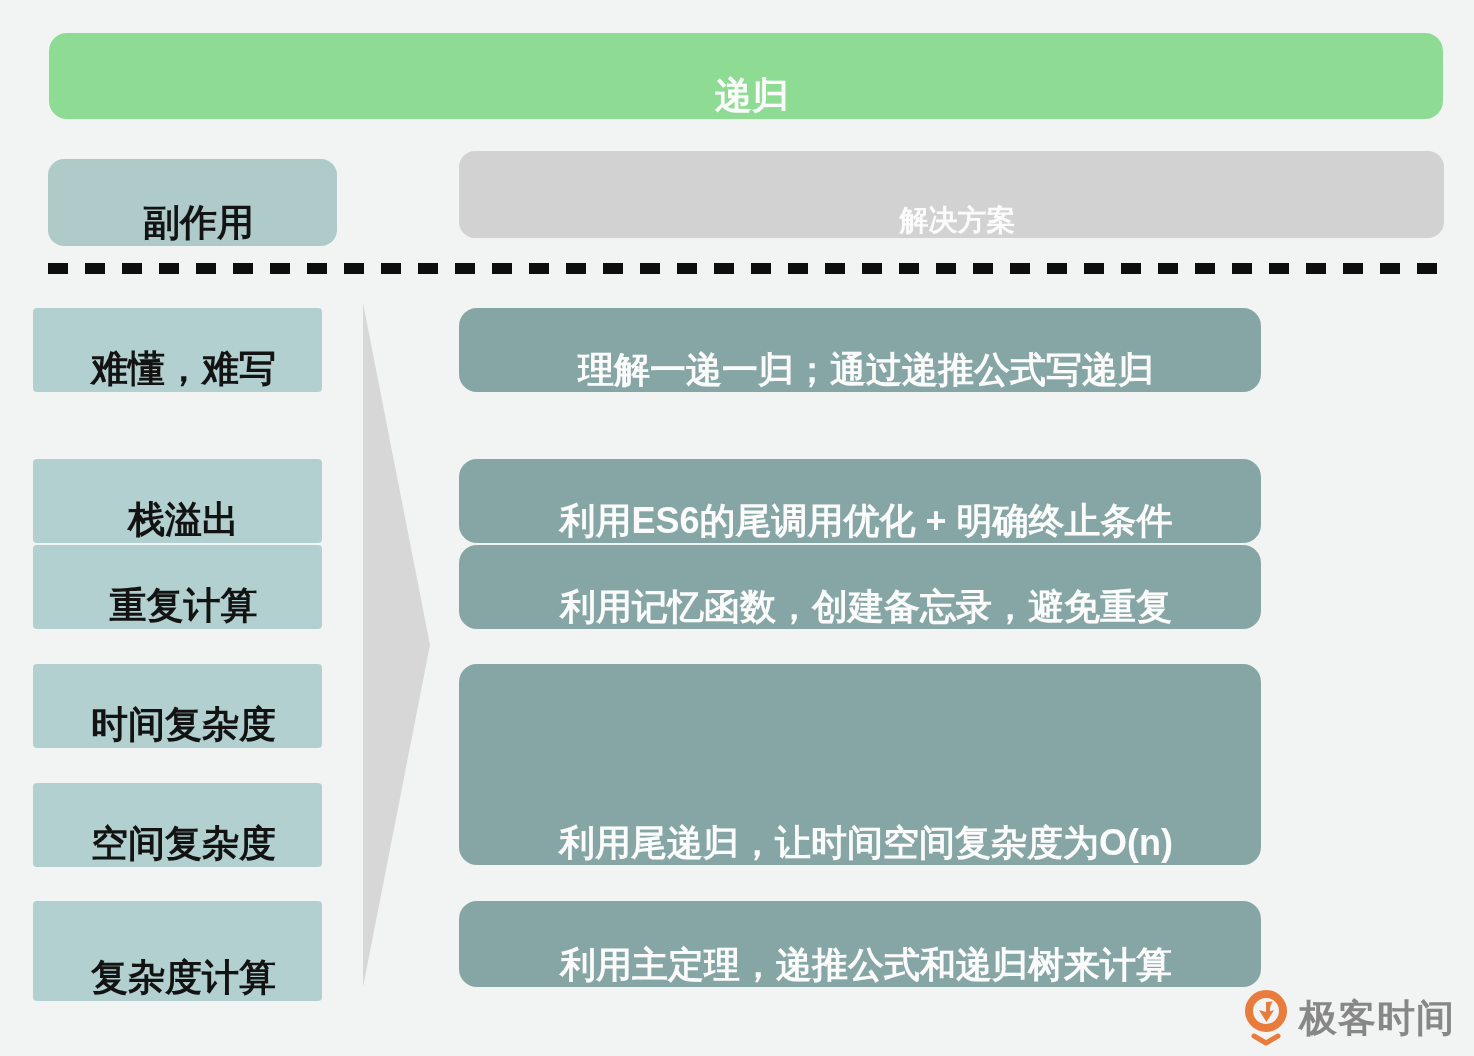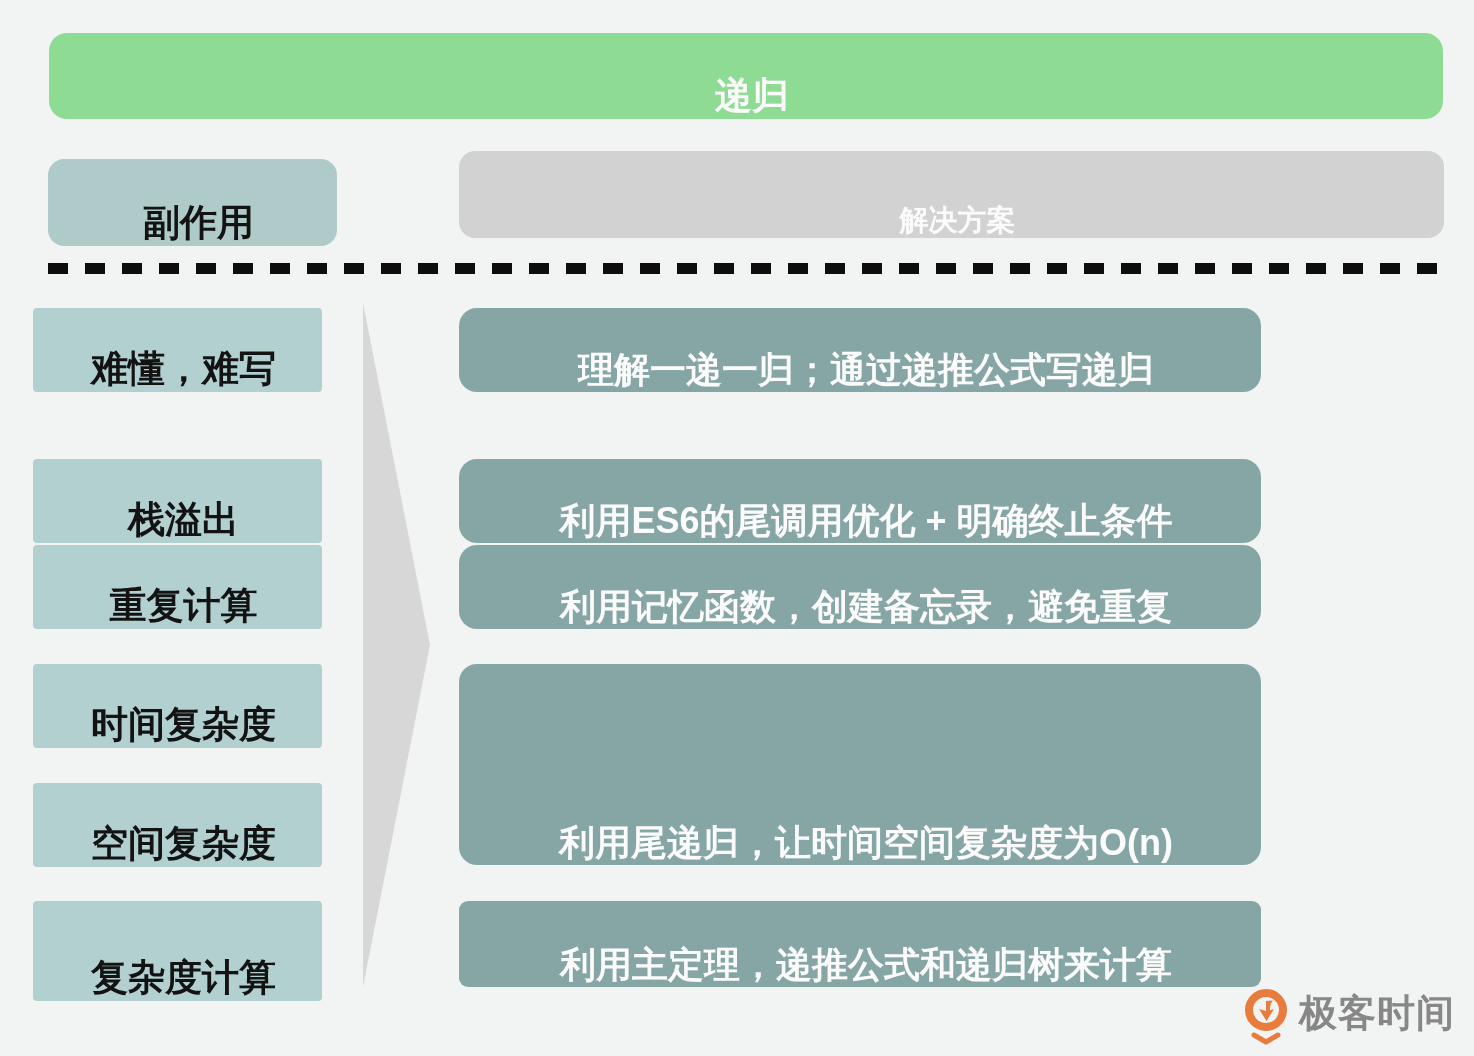--- a/index.html
+++ b/index.html
@@ -84,29 +84,30 @@
     color: var(--text-light);
     font-size: 36px;
   }
   .r1 { top: 308px; }
   .r2 { top: 427px; margin-top: 32px; }
   .r3 { top: 545px; }
   .r4 { top: 664px; }
   .r5 { top: 783px; }
   .r6 { top: 901px; height: 100px; }
   .solution.tall { top: 664px; height: 201px; }
-  .solution.r6 { height: 86px; border-radius: 9px; }
+  .solution.r6 { height: 86px; }
   .arrow-wrap {
     position: absolute;
     left: 363px; top: 303px; width: 67px; height: 684px;
   }
   .logo {
     position: absolute;
     left: 1243px; top: 988px;
     display: flex;
+    align-items: center;
     height: 60px;
   }
   .logo-icon { width: 46px; height: 58px; }
   .logo-text {
     margin-left: 10px;
     font-size: 38px;
     font-weight: 700;
     color: var(--logo-text);
     letter-spacing: 1px;
     white-space: nowrap;

